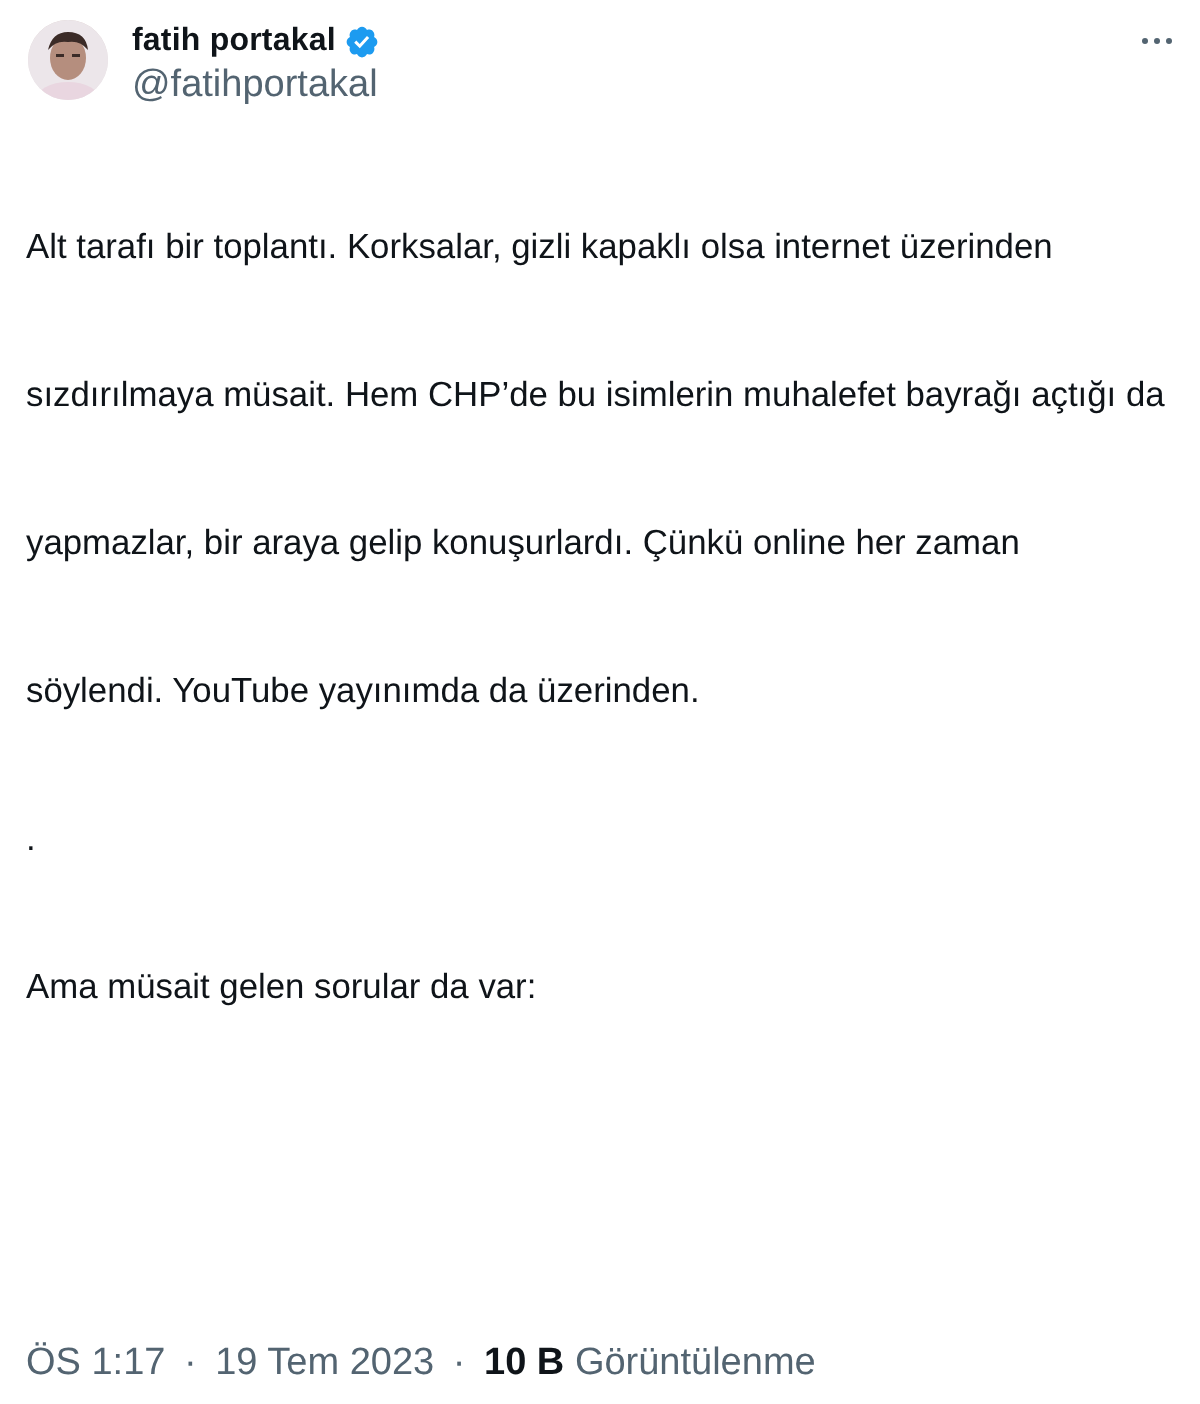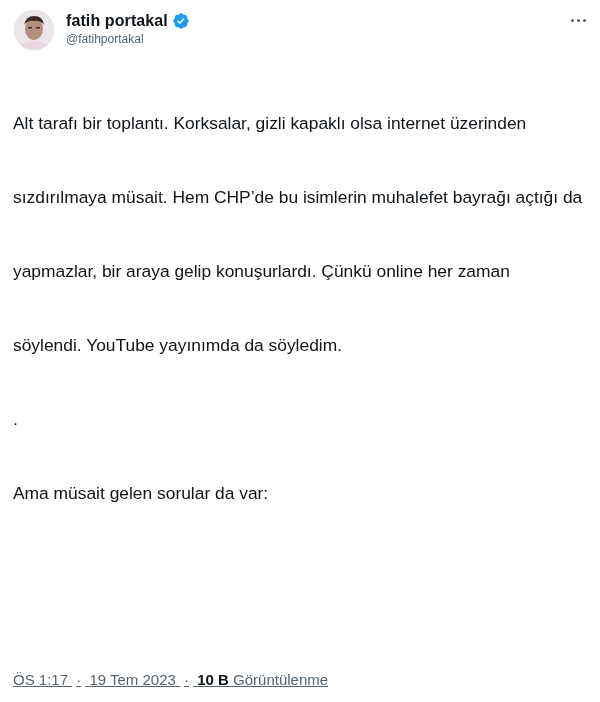--- a/index.html
+++ b/index.html
@@ -5,28 +5,28 @@
   html, body { margin: 0; padding: 0; background: #ffffff; }
   body { width: 600px; height: 702px; overflow: hidden; position: relative;
          font-family: "Liberation Sans", "DejaVu Sans", sans-serif; color: #0f1419; }
   .header { position: absolute; left: 0; top: 0; width: 600px; height: 56px; }
   .avatar { position: absolute; left: 14px; top: 10px; width: 40px; height: 40px; border-radius: 50%;
             overflow: hidden; background: radial-gradient(circle at 50% 45%, #c9a89a 0%, #b08a7c 35%, #e8e2e4 70%, #f3eff2 100%); }
   .avatar svg { display: block; }
   .name-row { position: absolute; left: 66px; top: 12px; display: flex; align-items: center; }
   .display-name { font-weight: bold; font-size: 16px; color: #0f1419; letter-spacing: 0.1px; }
   .verified { margin-left: 4px; width: 18px; height: 18px; display: inline-block; }
-  .handle { position: absolute; left: 66px; top: 32px; font-size: 12px; color: #536471; }
+  .handle { position: absolute; left: 66px; top: 32px; font-size: 19px; color: #536471; }
   .more-btn { position: absolute; left: 566px; top: 10px; width: 24px; height: 20px; display: flex;
               align-items: center; justify-content: center; cursor: pointer; }
   .more-btn span { display: inline-block; width: 3px; height: 3px; background: #536471; border-radius: 50%; margin: 0 1.5px; }
   .body { position: absolute; left: 13px; top: 62px; width: 580px; font-size: 17.4px; line-height: 24.65px;
           color: #0f1419; white-space: pre-wrap; }
   .body .line { display: block; white-space: nowrap; }
-  .footer { position: absolute; left: 13px; top: 671px; font-size: 15px; color: #536471; white-space: nowrap; text-decoration: underline; }
+  .footer { position: absolute; left: 13px; top: 671px; font-size: 19px; color: #536471; white-space: nowrap; }
   .footer .views-count { color: #0f1419; font-weight: bold; }
   .footer .sep { margin: 0 4px; }
 </style>
 </head>
 <body>
 
 <div class="header">
   <div class="avatar">
     <svg width="40" height="40" viewBox="0 0 40 40">
       <rect width="40" height="40" fill="#ece6ea"></rect>
@@ -51,21 +51,21 @@
     <span></span>
       <span></span>
       <span></span>
   </div>
 </div>
 
 <div class="body">
   <span class="line">Alt tarafı bir toplantı. Korksalar, gizli kapaklı olsa internet üzerinden</span>
   <span class="line">sızdırılmaya müsait. Hem CHP’de bu isimlerin muhalefet bayrağı açtığı da</span>
   <span class="line">yapmazlar, bir araya gelip konuşurlardı. Çünkü online her zaman</span>
-  <span class="line">söylendi. YouTube yayınımda da söyledim.</span>
+  <span class="line">söylendi. YouTube yayınımda da üzerinden.</span>
   <span class="line">.</span>
   <span class="line">Ama müsait gelen sorular da var:</span>
   
   
   
   
   
   
   
   

